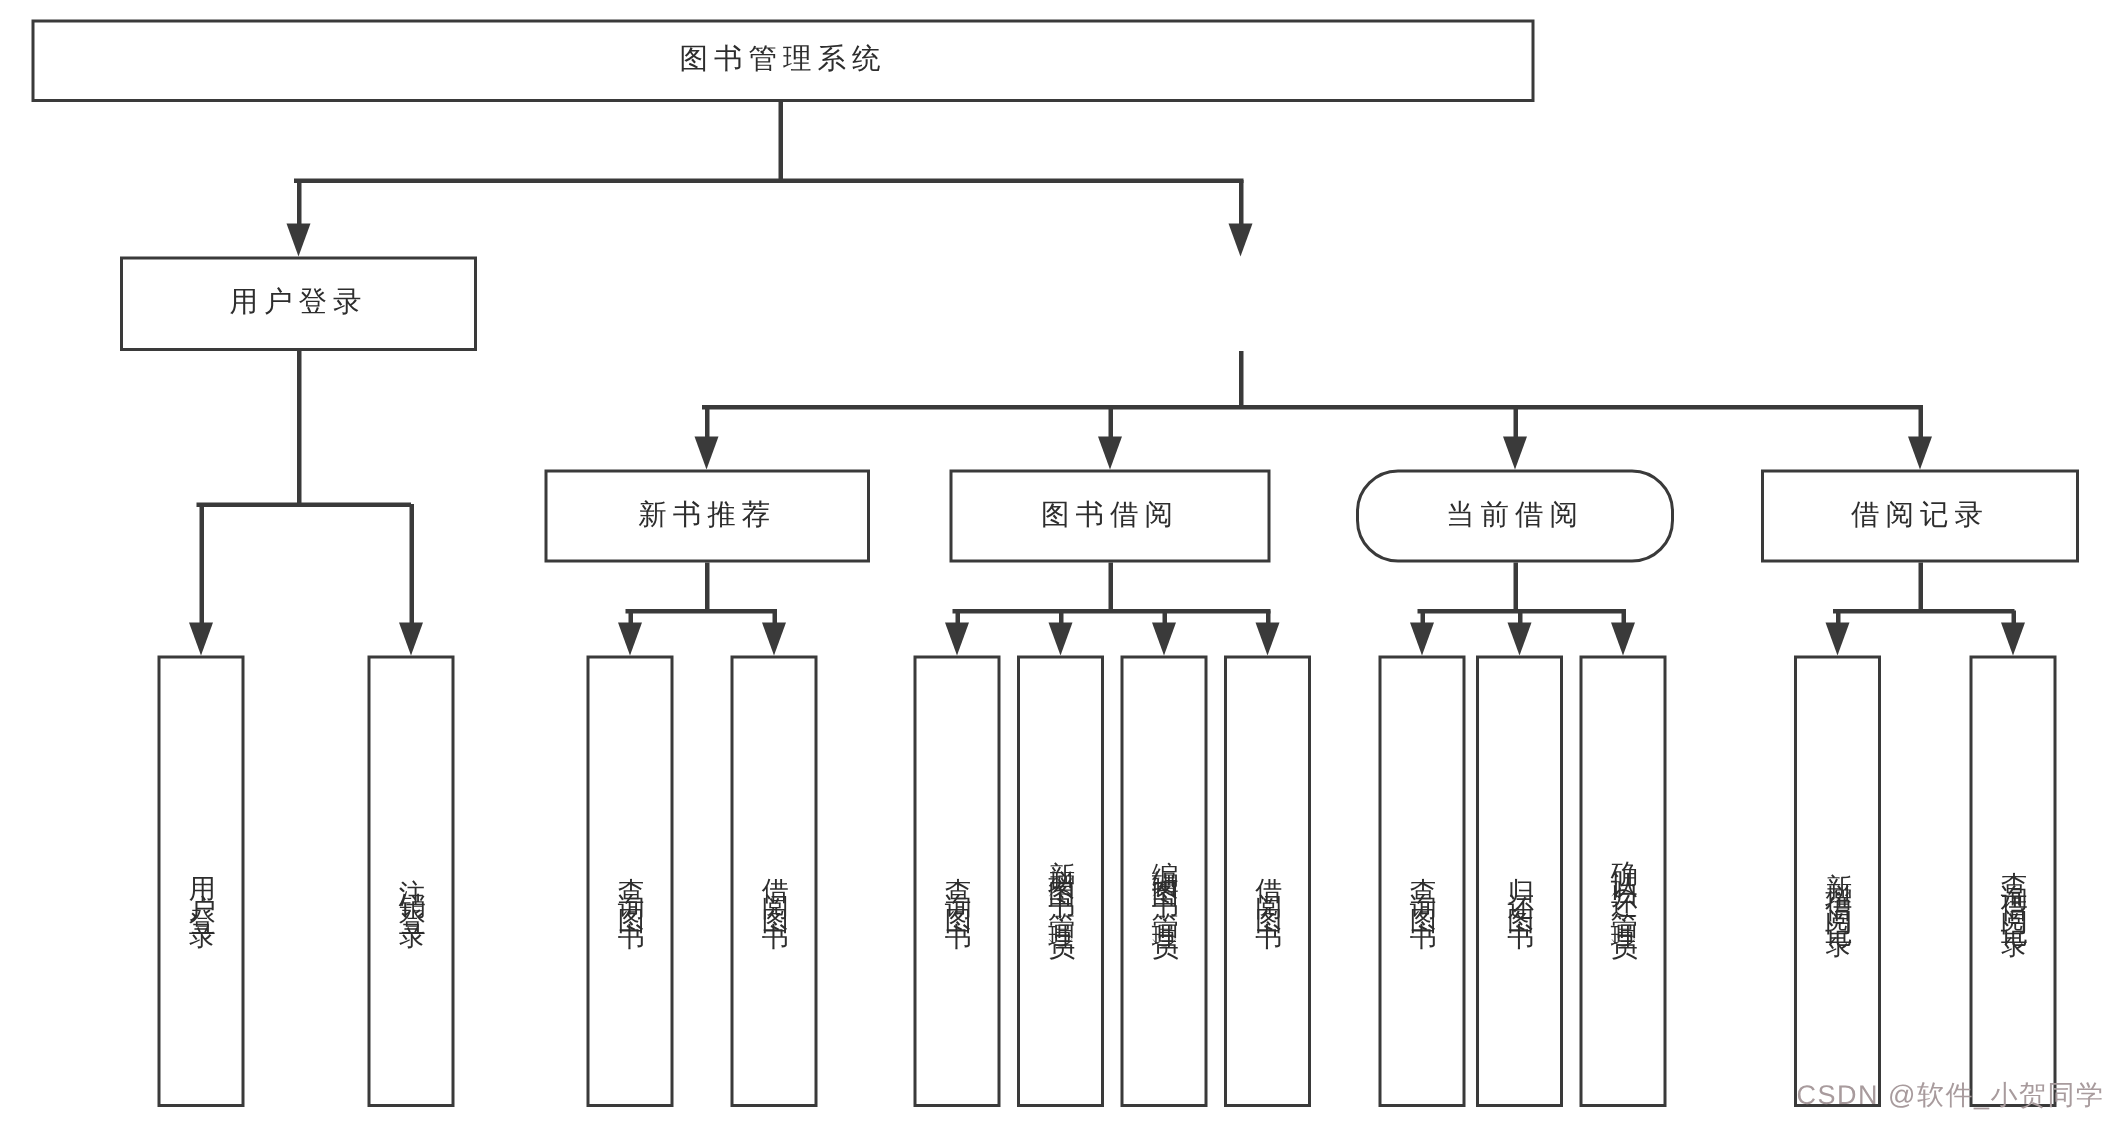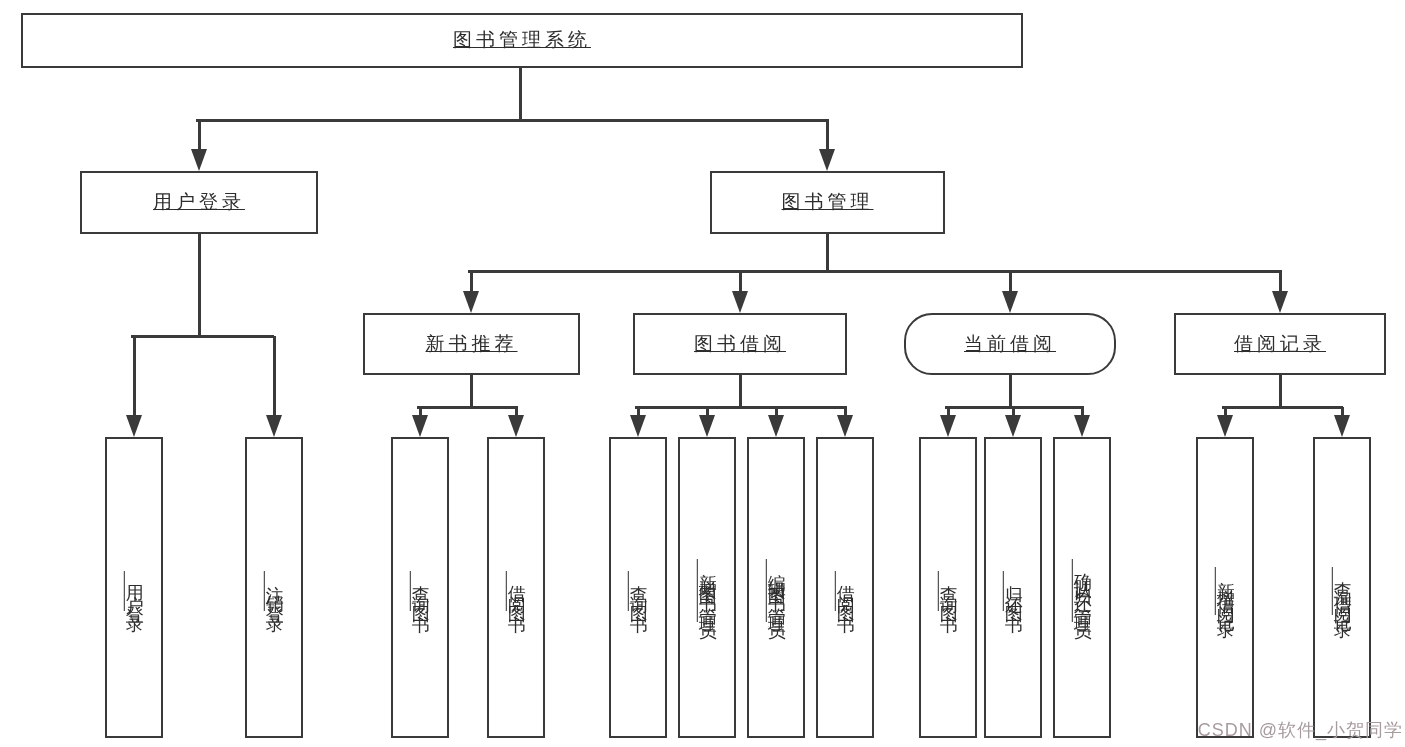--- a/index.html
+++ b/index.html
@@ -23,21 +23,20 @@
     border: 2.5px solid var(--line);
     background: var(--box_background);
     display: flex;
     align-items: center;
     justify-content: center;
     color: var(--text);
     font-size: 19px;
     letter-spacing: 4px;
     text-align: left;
     line-height: 1.2;
-    text-decoration: underline;
   }
   .vbox {
     writing-mode: vertical-rl;
     text-orientation: mixed;
     font-size: 18px;
     letter-spacing: 10px;
     padding-top: 6px;
   }
   .vline { position: absolute; width: 3px; background: var(--line); }
   .hline { position: absolute; height: 3px; background: var(--line); }
@@ -60,21 +59,20 @@
 </style>
 </head>
 <body>
 
 <div class="canvas">
 
   <div class="box" style="left:21px; top:13px; width:1002px; height:55px;">图书管理系统</div>
 
   <div class="box" style="left:80px; top:171px; width:238px; height:63px;">用户登录</div>
 
-  <div class="box" style="left:710px; top:171px; width:235px; height:63px;">图书管理</div>
 
   <div class="box" style="left:633px; top:313px; width:214px; height:62px;">图书借阅</div>
 
   <div class="box" style="left:363px; top:313px; width:217px; height:62px;">新书推荐</div>
 
   <div class="box" style="left:904px; top:313px; width:212px; height:62px;border-radius:28px;">当前借阅</div>
 
   <div class="box" style="left:1174px; top:313px; width:212px; height:62px;">借阅记录</div>
 
   <div class="box vbox" style="left:105px; top:437px; width:58px; height:301px;">用户登录</div>

